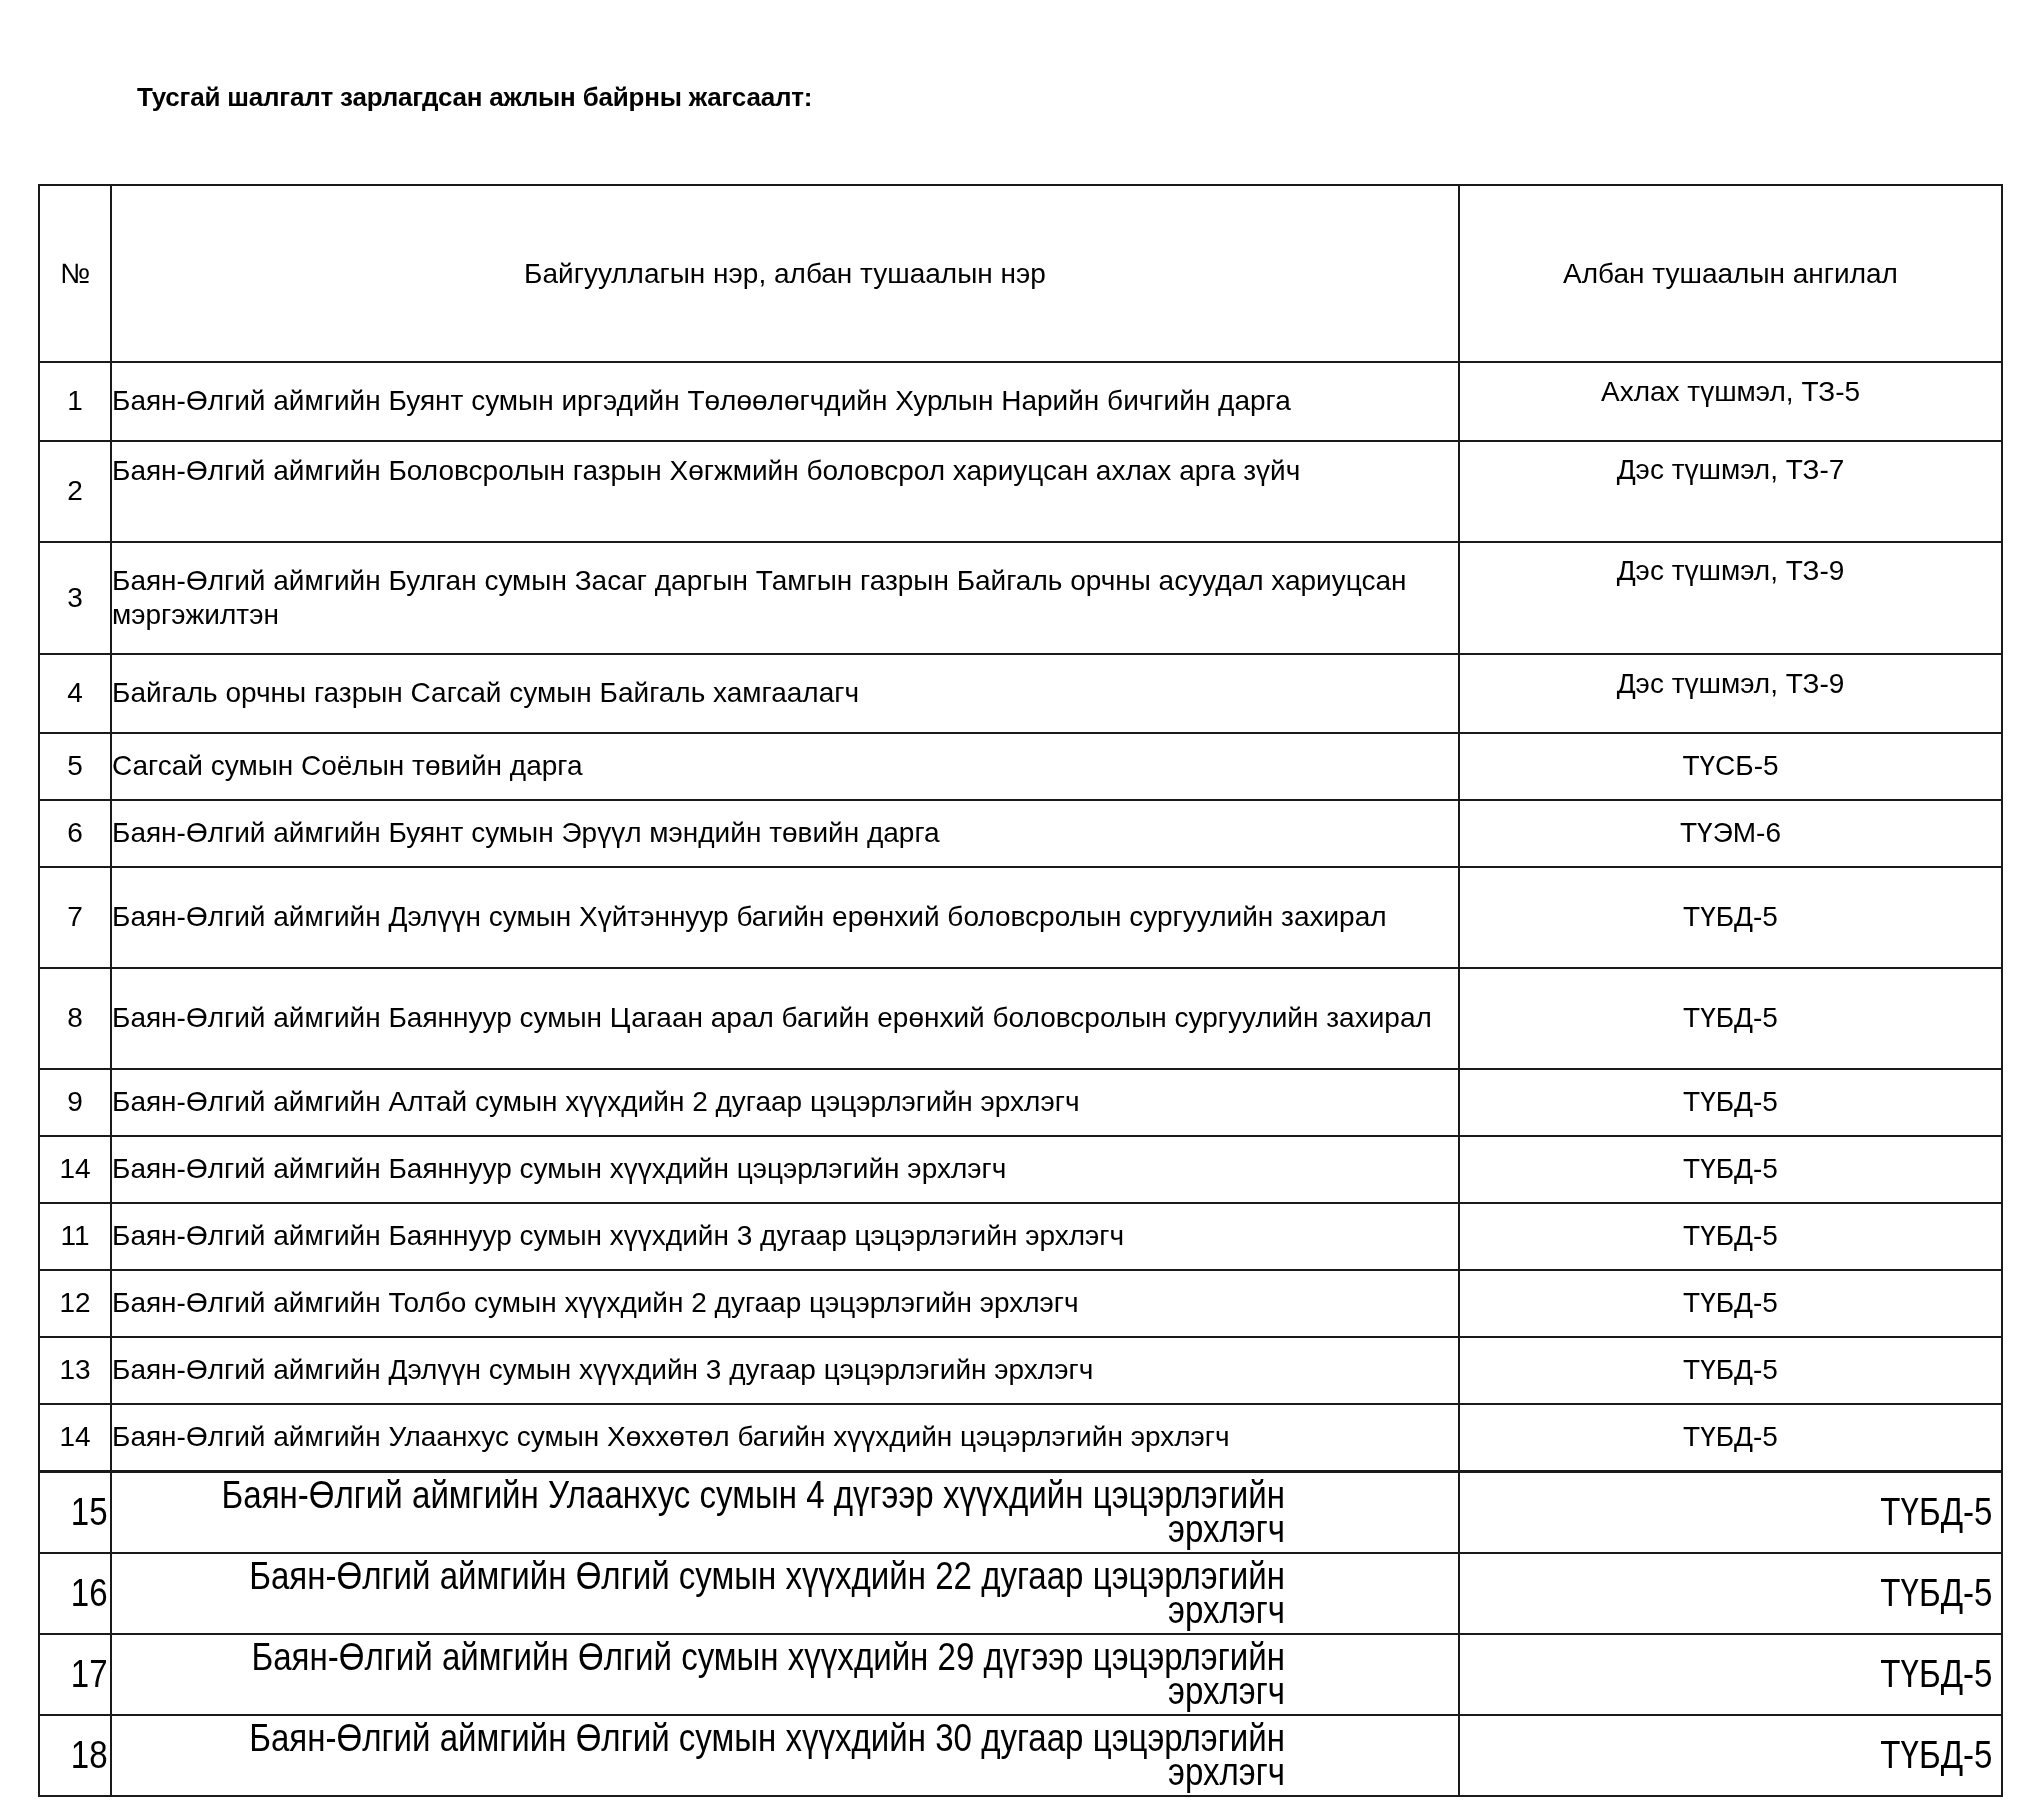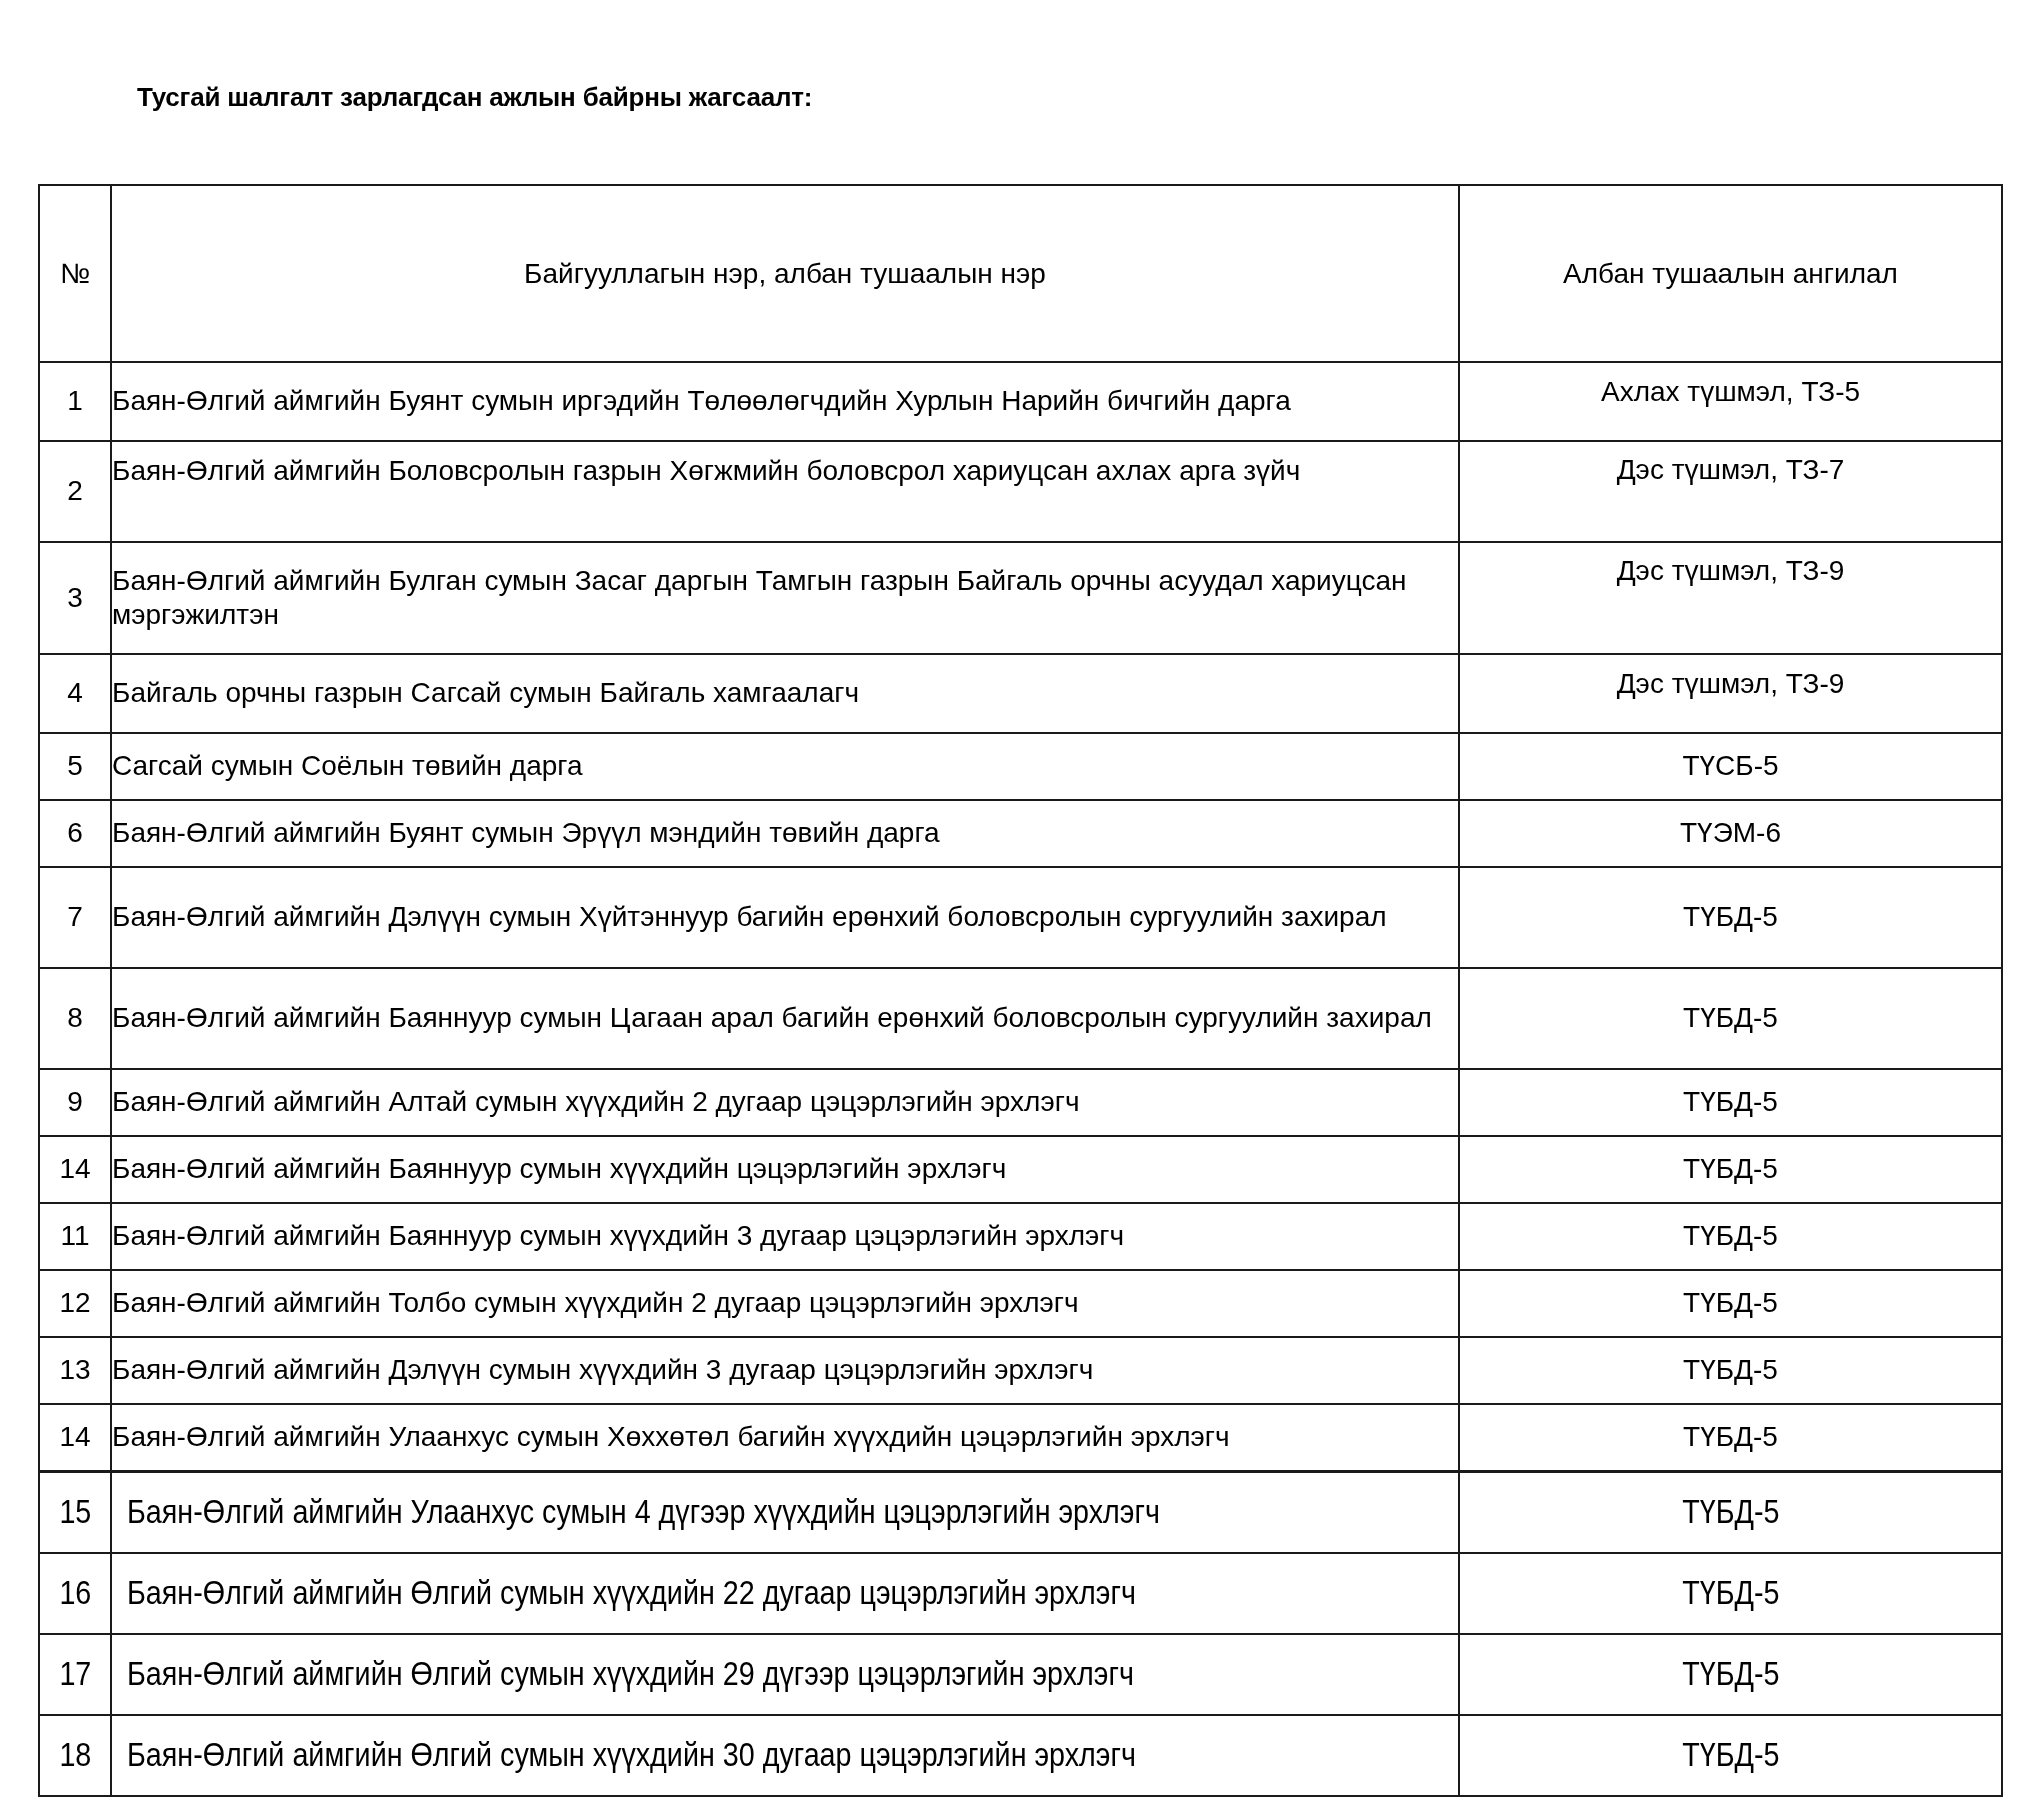--- a/index.html
+++ b/index.html
@@ -26,21 +26,21 @@
   th.h-cell { height: 175px; text-align: center; }
   td.no { text-align: center; }
   td.name { padding: 0 15px 0 15px; text-align: left; margin-top: 16px; }
   td.name.justify { text-align: justify; text-align-last: left; }
   td.cat { text-align: center; }
   td.cat.top { vertical-align: top; padding-top: 11.5px; }
   td.name.top { vertical-align: top; padding-top: 12px; }
   tr.r-h82 td { height: 65px; }
   tr.r-h109 td { height: 87px; }
   tr.r-h123 td { height: 99px; }
-  tr.r-big td { height: 79px; font-size: 33px; }
+  tr.r-big td { height: 79px; font-size: 38px; text-align: right; }
   tr.r-big td.name span, tr.r-big td.cat span, tr.r-big td.no span {
     display: inline-block; transform: scaleX(0.87); transform-origin: left center;
   }
   tr.r-big td.cat span, tr.r-big td.no span { transform-origin: center center; }
   tr.r-big td.name { padding-left: 15px; }
   tr.thick-top td { border-top-width: 3.3px; }
 </style>
 </head>
 <body>
 

